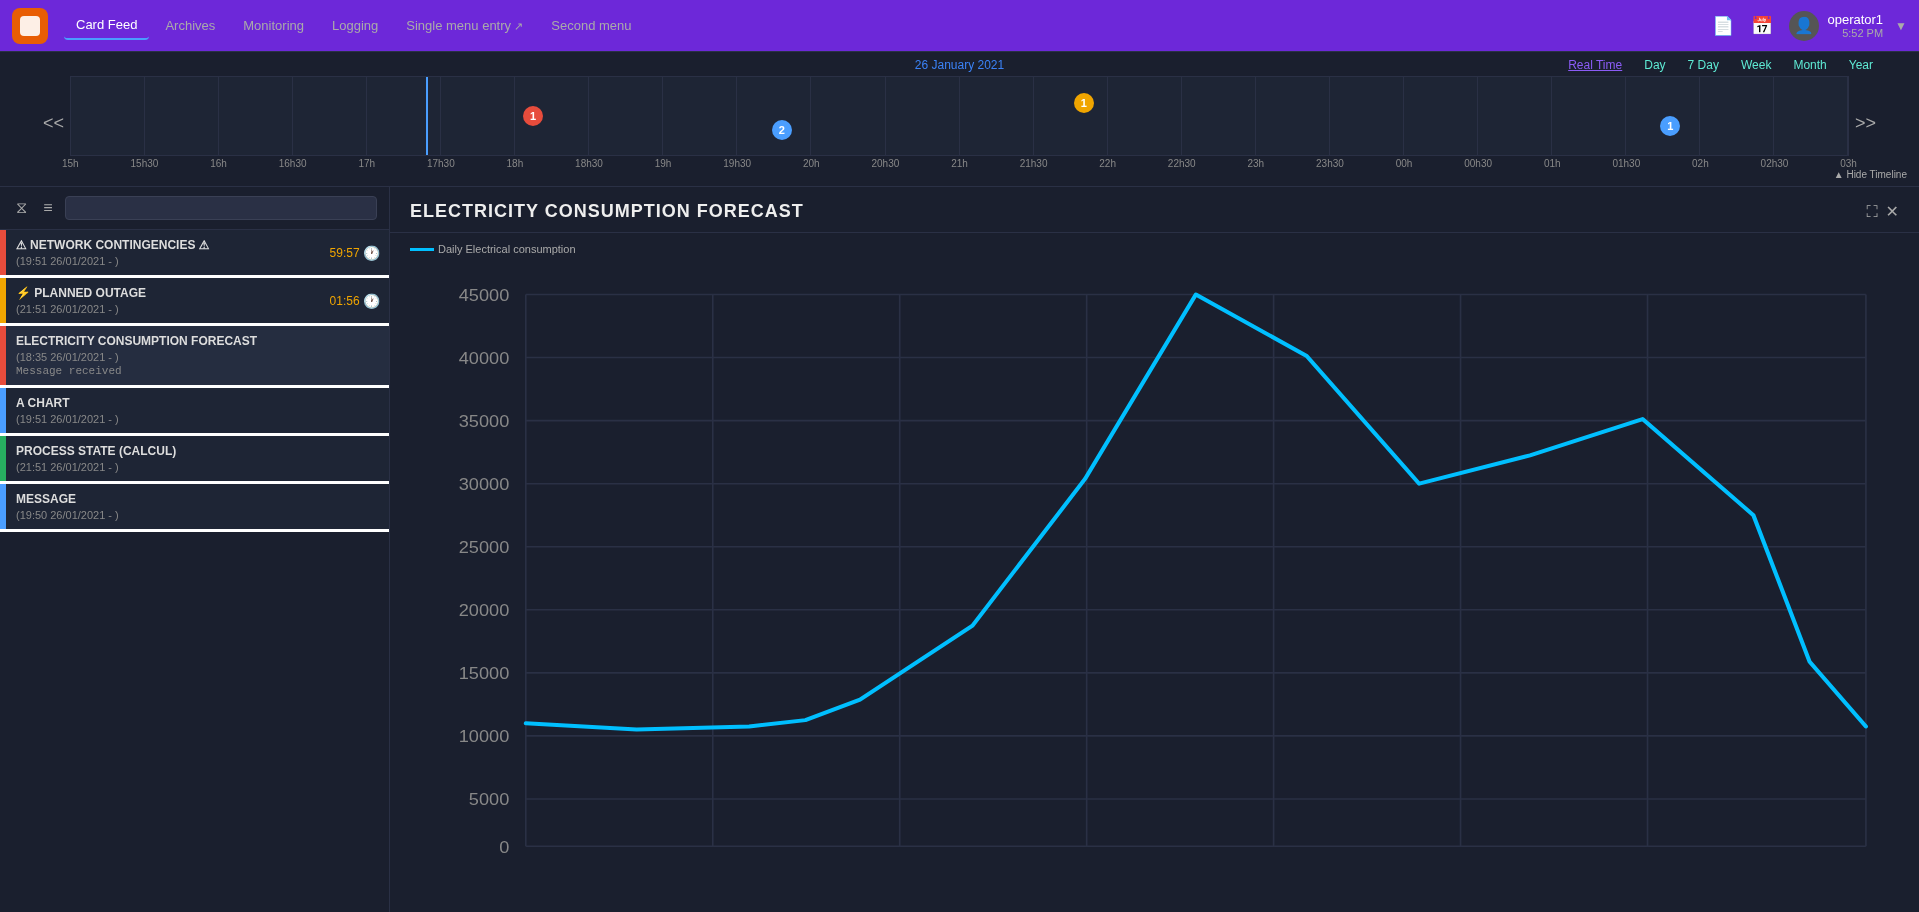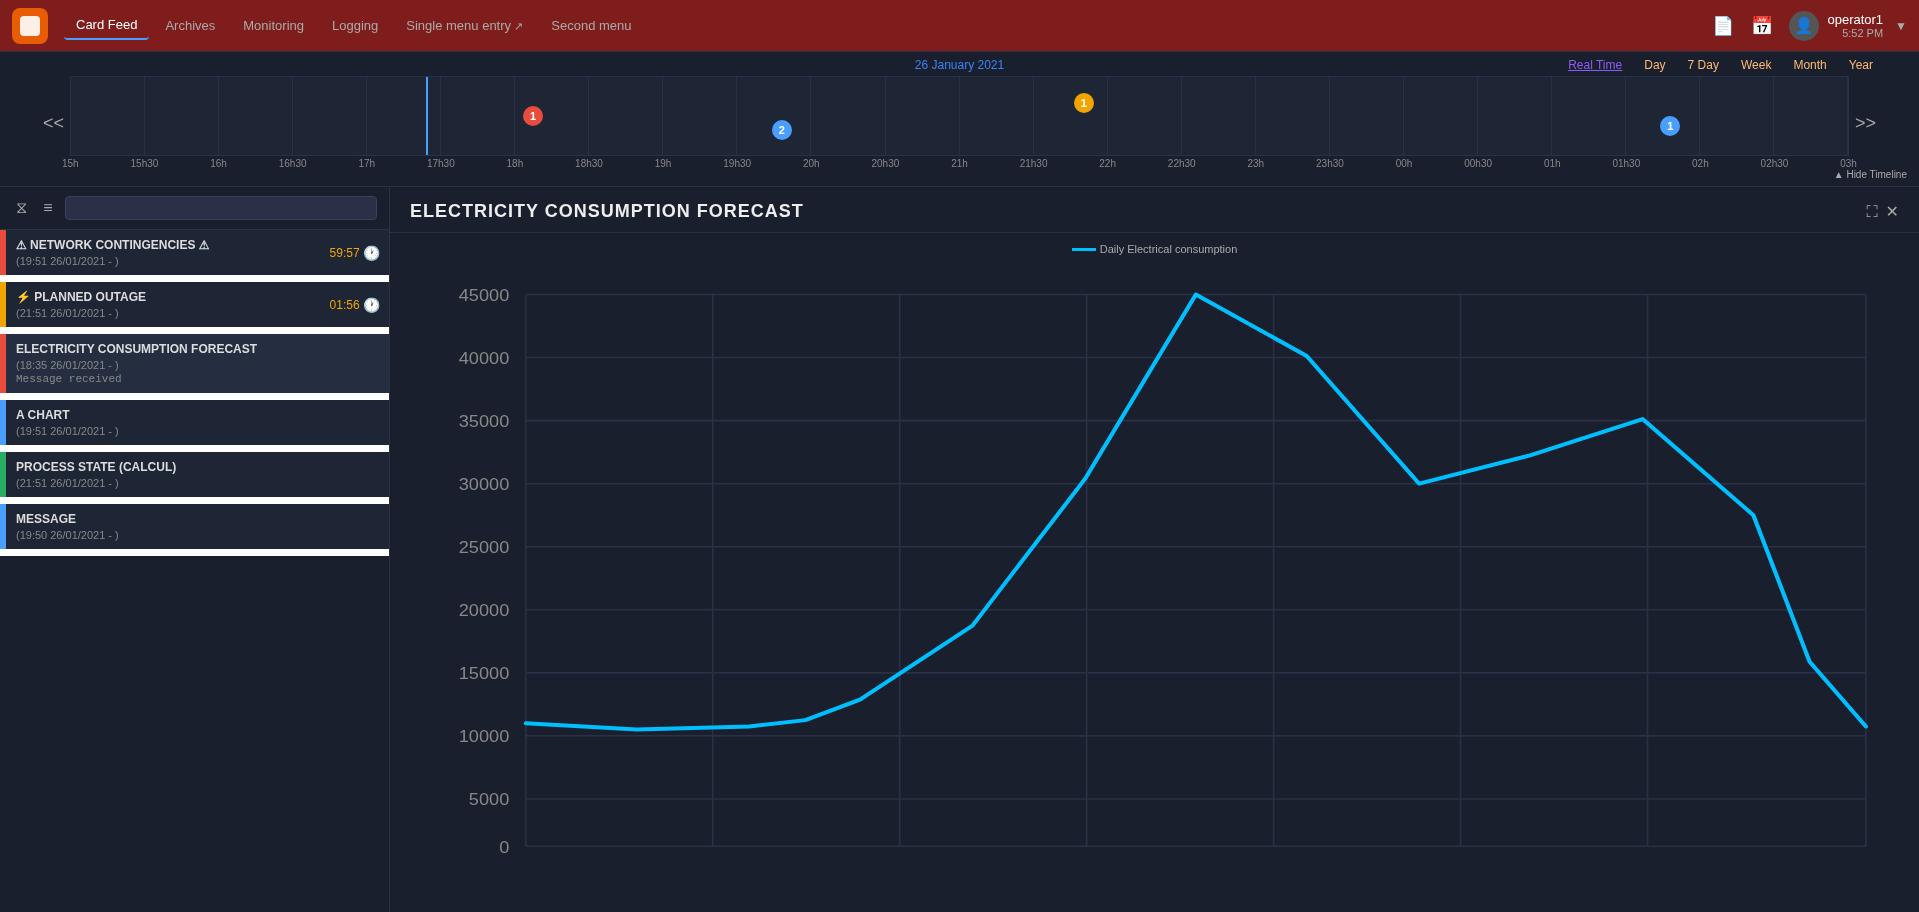--- a/index.html
+++ b/index.html
@@ -7,21 +7,21 @@
       background: #1a1f2e;
       color: #ccc;
       font-family: Arial, sans-serif;
       font-size: 12px;
       height: 912px;
       overflow: hidden;
     }
 
     
     .topnav {
-      background: #7f1d1d;
+      background: #6d28d9;
       height: 52px;
       display: flex;
       align-items: center;
       padding: 0 12px;
       border-bottom: 1px solid #2a3045;
     }
     .topnav-logo {
       width: 36px;
       height: 36px;
       background: #e85d04;
@@ -95,21 +95,21 @@
     
     .timeline-container {
       background: #1a1f2e;
       border-bottom: 1px solid #2a3045;
       position: relative;
       height: 135px;
     }
     .time-btn {
       background: none;
       border: none;
-      color: #fdba74;
+      color: #5eead4;
       cursor: pointer;
       font-size: 12px;
       padding: 2px 6px;
     }
     .time-btn.active { color: #8b5cf6; text-decoration: underline; }
     .timeline-chart {
       position: relative;
       height: 80px;
       margin: 0 35px;
       background: #1e2535;
@@ -204,21 +204,21 @@
       color: #ccc;
       padding: 4px 8px;
       font-size: 12px;
     }
     .card-list {
       flex: 1;
       overflow-y: auto;
     }
     .card-item {
       display: flex;
-      border-bottom: 7px solid #ffffff;
+      border-bottom: 3px solid #ffffff;
       cursor: pointer;
       background: #1e2535;
     }
     .card-item.active { background: #252d40; }
     .card-accent {
       width: 6px;
       flex-shrink: 0;
     }
     .card-body {
       flex: 1;
@@ -298,21 +298,20 @@
       position: relative;
     }
     .chart-title {
       text-align: center;
       color: #ccc;
       font-size: 14px;
       padding: 8px 0 4px;
     }
     .chart-legend {
       display: flex;
-      justify-content: center;
       align-items: center;
       gap: 4px;
       margin-bottom: 8px;
       font-size: 11px;
       color: #aaa;
     }
     .legend-color {
       width: 24px;
       height: 3px;
       background: #00bfff;

